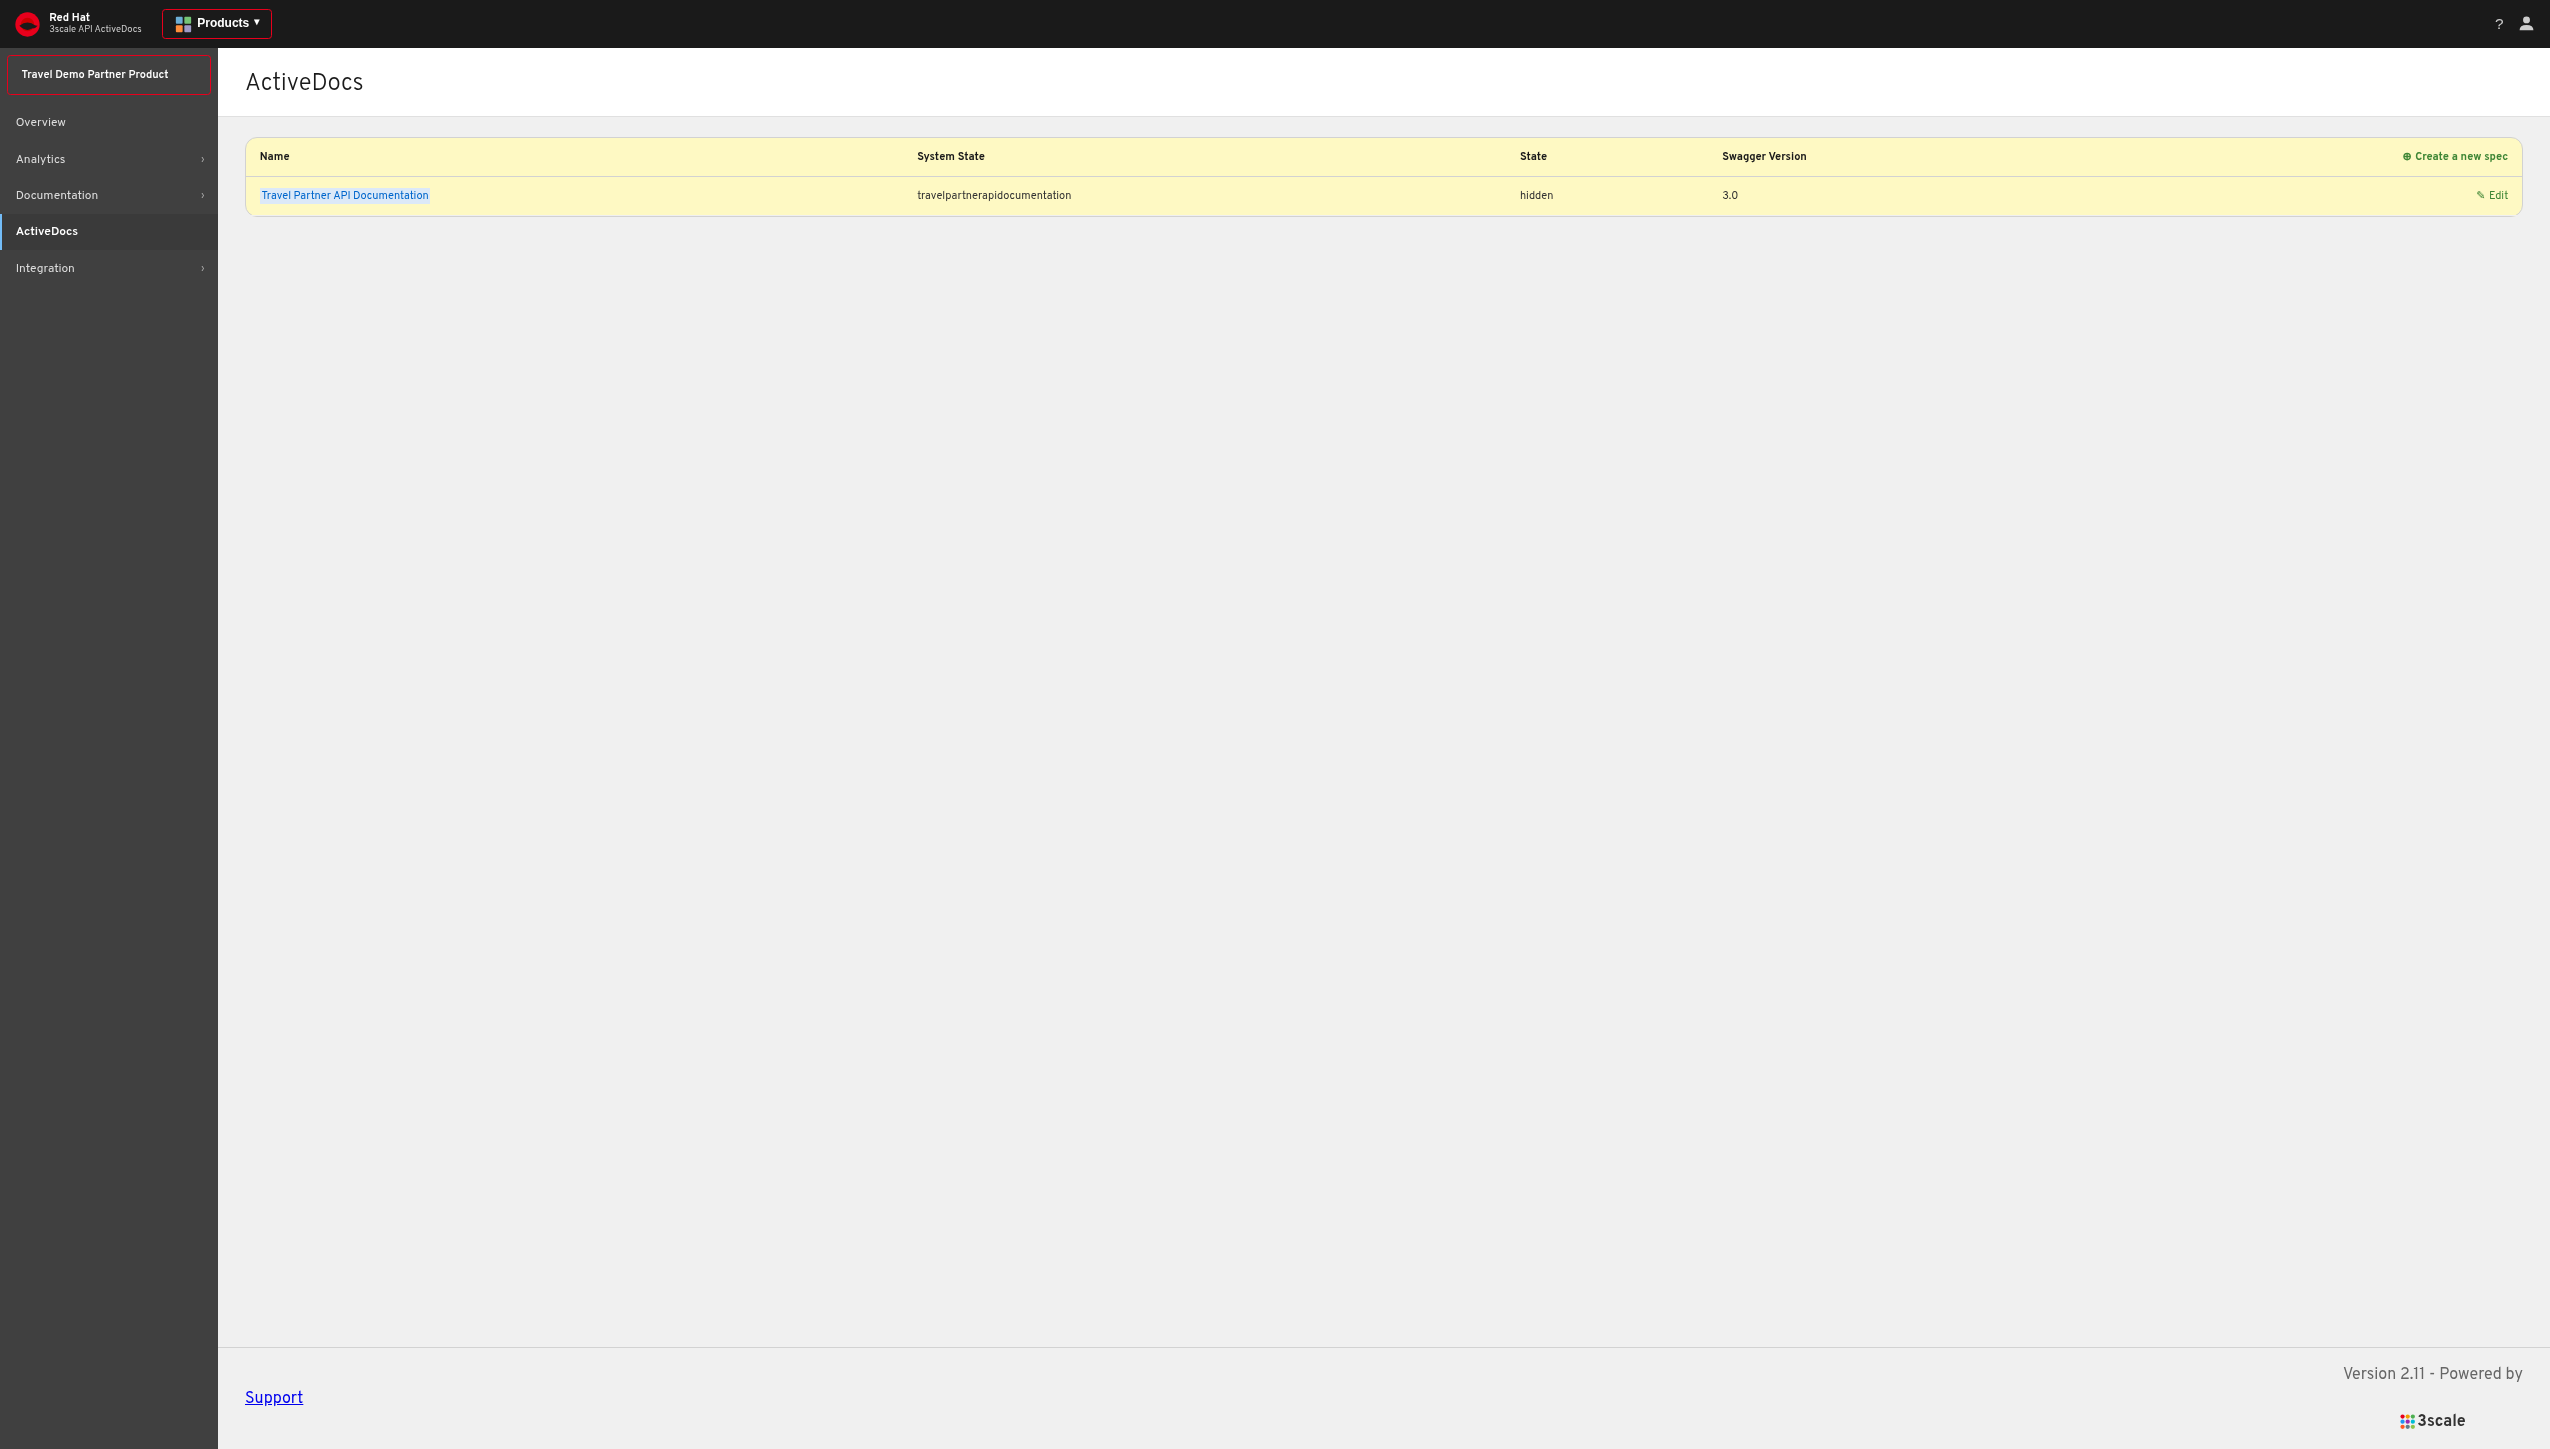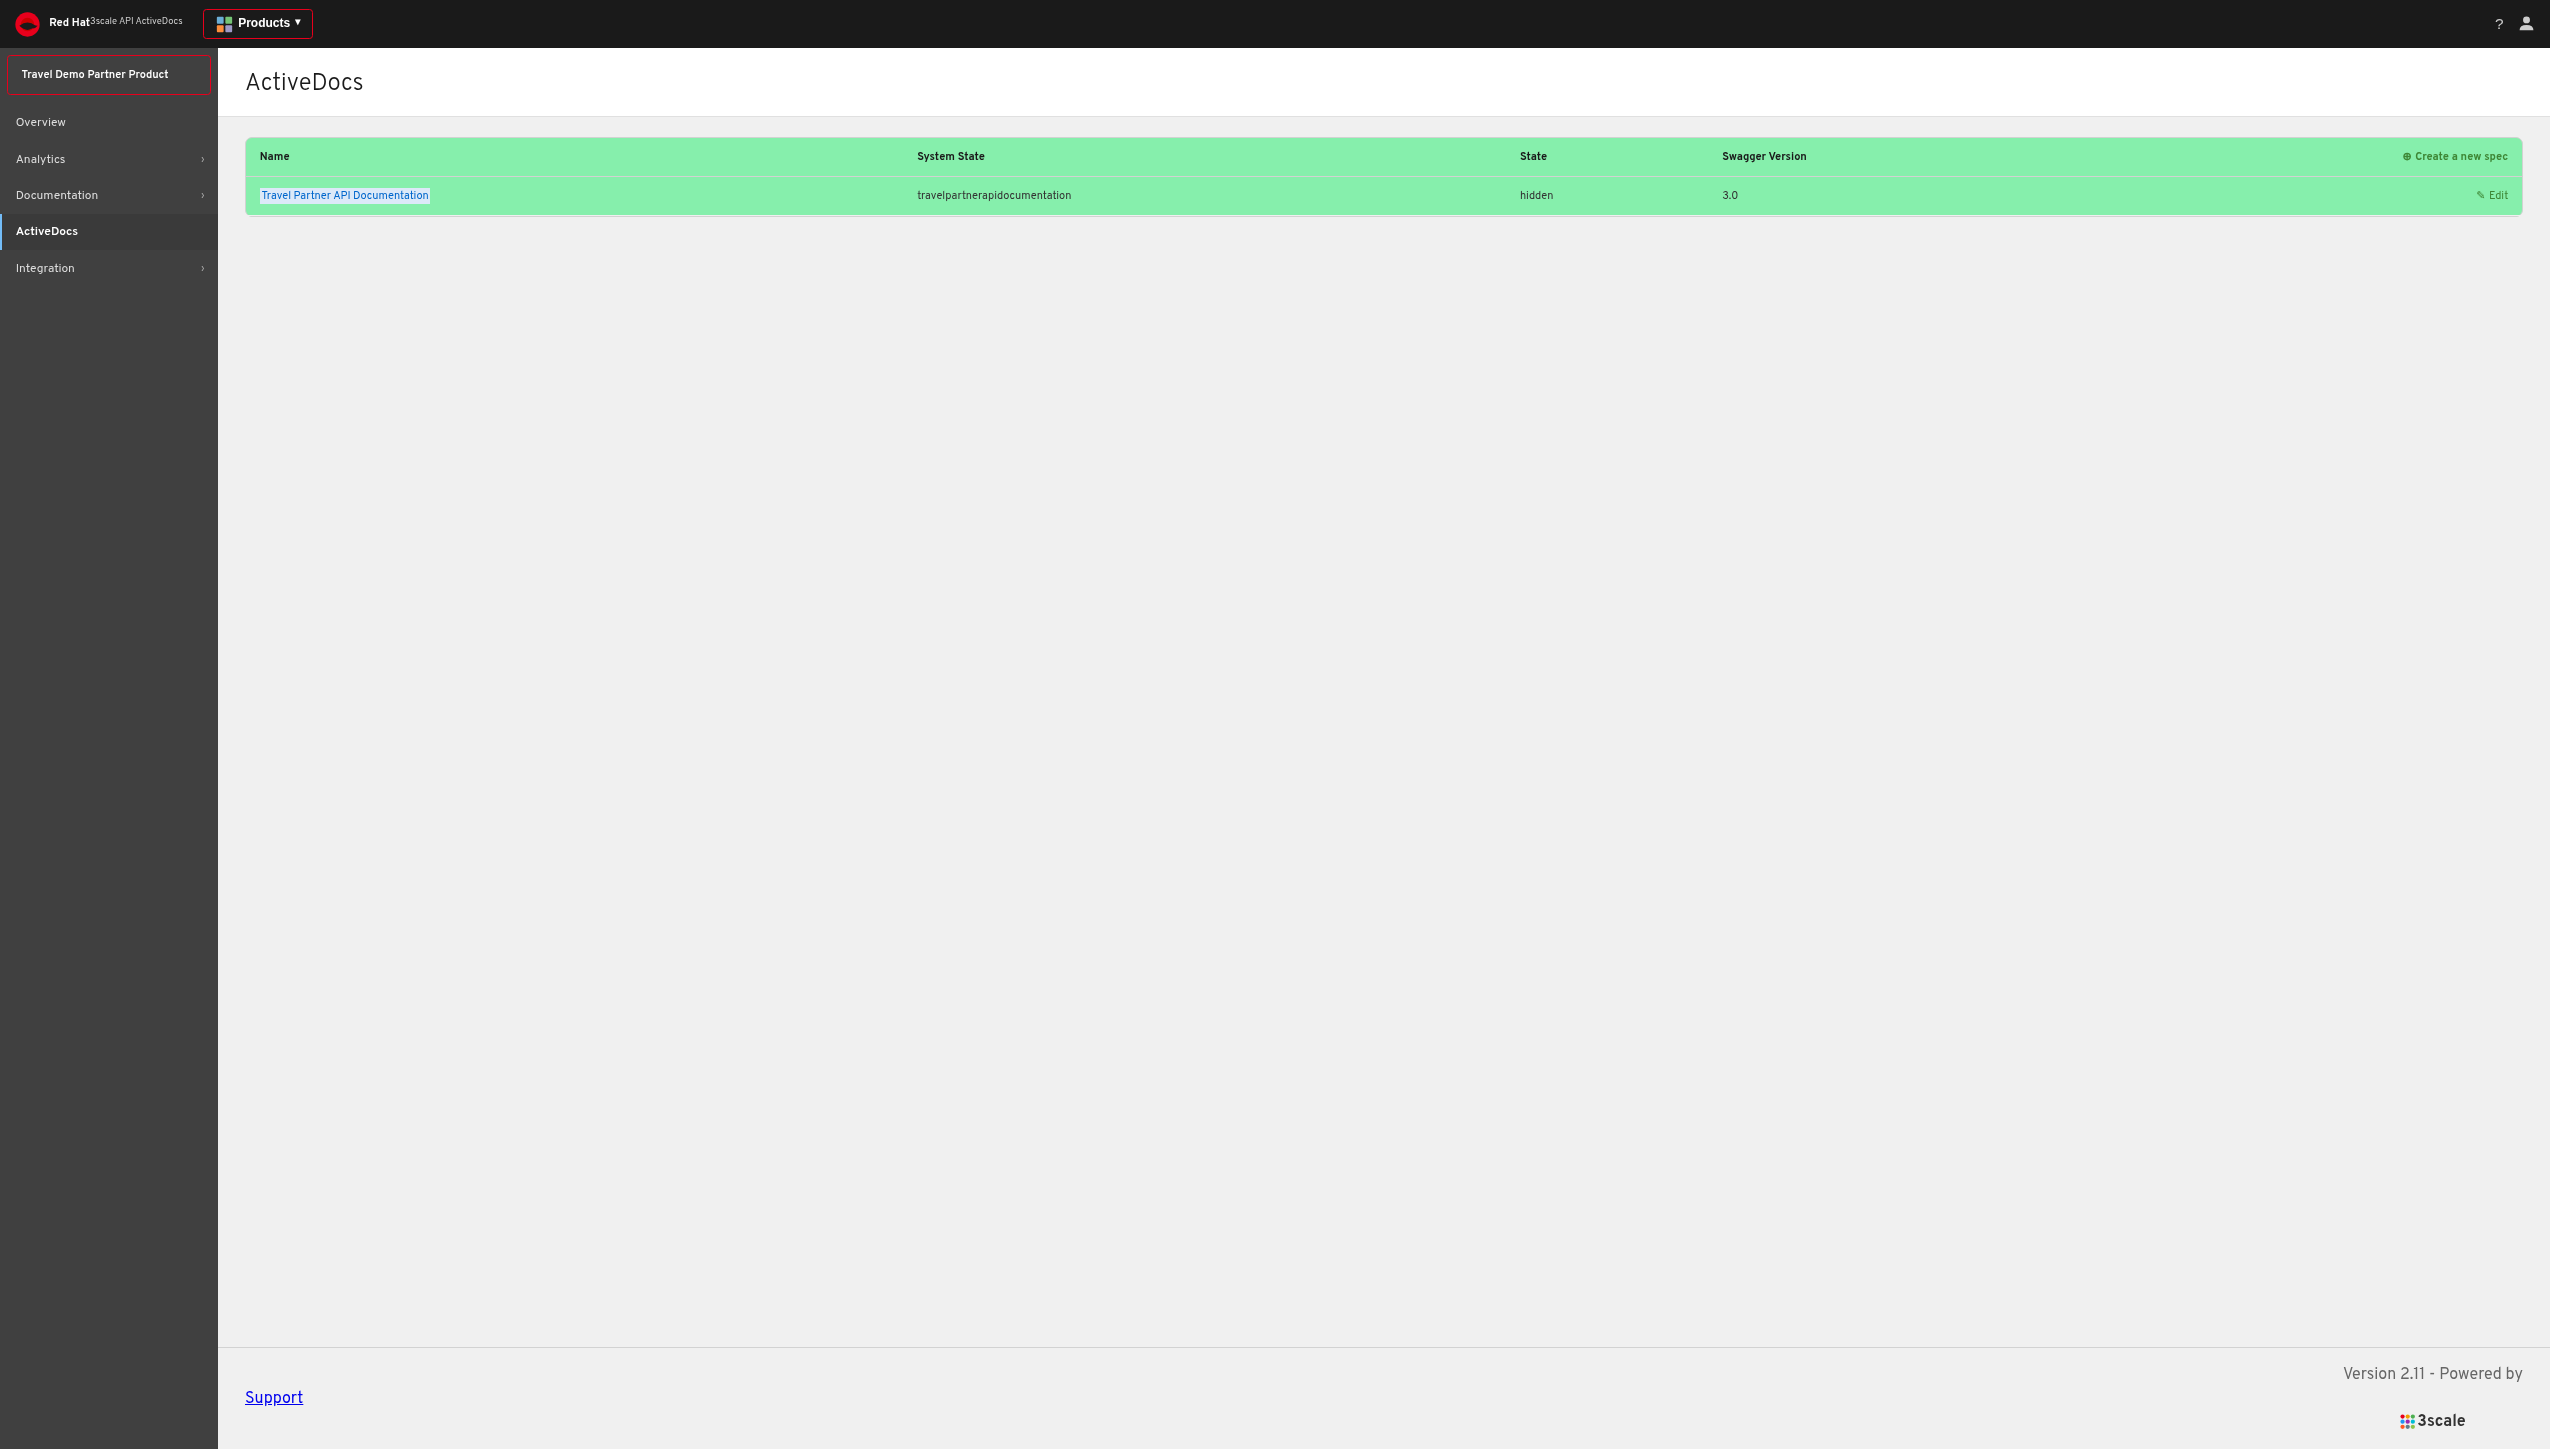--- a/index.html
+++ b/index.html
@@ -22,21 +22,21 @@
       gap: 8.5px;
       color: white;
       margin-right: 20.5px;
     }
     .brand-logo {
       width: 27px;
       height: 27px;
     }
     .brand-text {
       display: flex;
-      flex-direction: row;
+      flex-direction: column;
       line-height: 1.2;
     }
     .brand-text .company { font-size: 11px; font-weight: bold; color: #fff; }
     .brand-text .product { font-size: 9.4px; color: #ccc; }
 
     .products-btn {
       display: flex;
       gap: 5.1px;
       background: transparent;
       border: 1.7px solid #e8001c;
@@ -132,23 +132,23 @@
       color: #1a1a1a;
     }
 
     .content-area {
       padding: 20.5px 27px;
       flex: 1;
     }
 
     
     .table-card {
-      background: #86efac;
+      background: #fef9c3;
       border: 0.9px solid #d2d2d2;
-      border-radius: 7px;
+      border-radius: 12px;
     }
     .table-wrapper {
       width: 100%;
     }
     table {
       width: 100%;
       border-collapse: collapse;
     }
     thead tr {
       border-bottom: 0.9px solid #d2d2d2;

